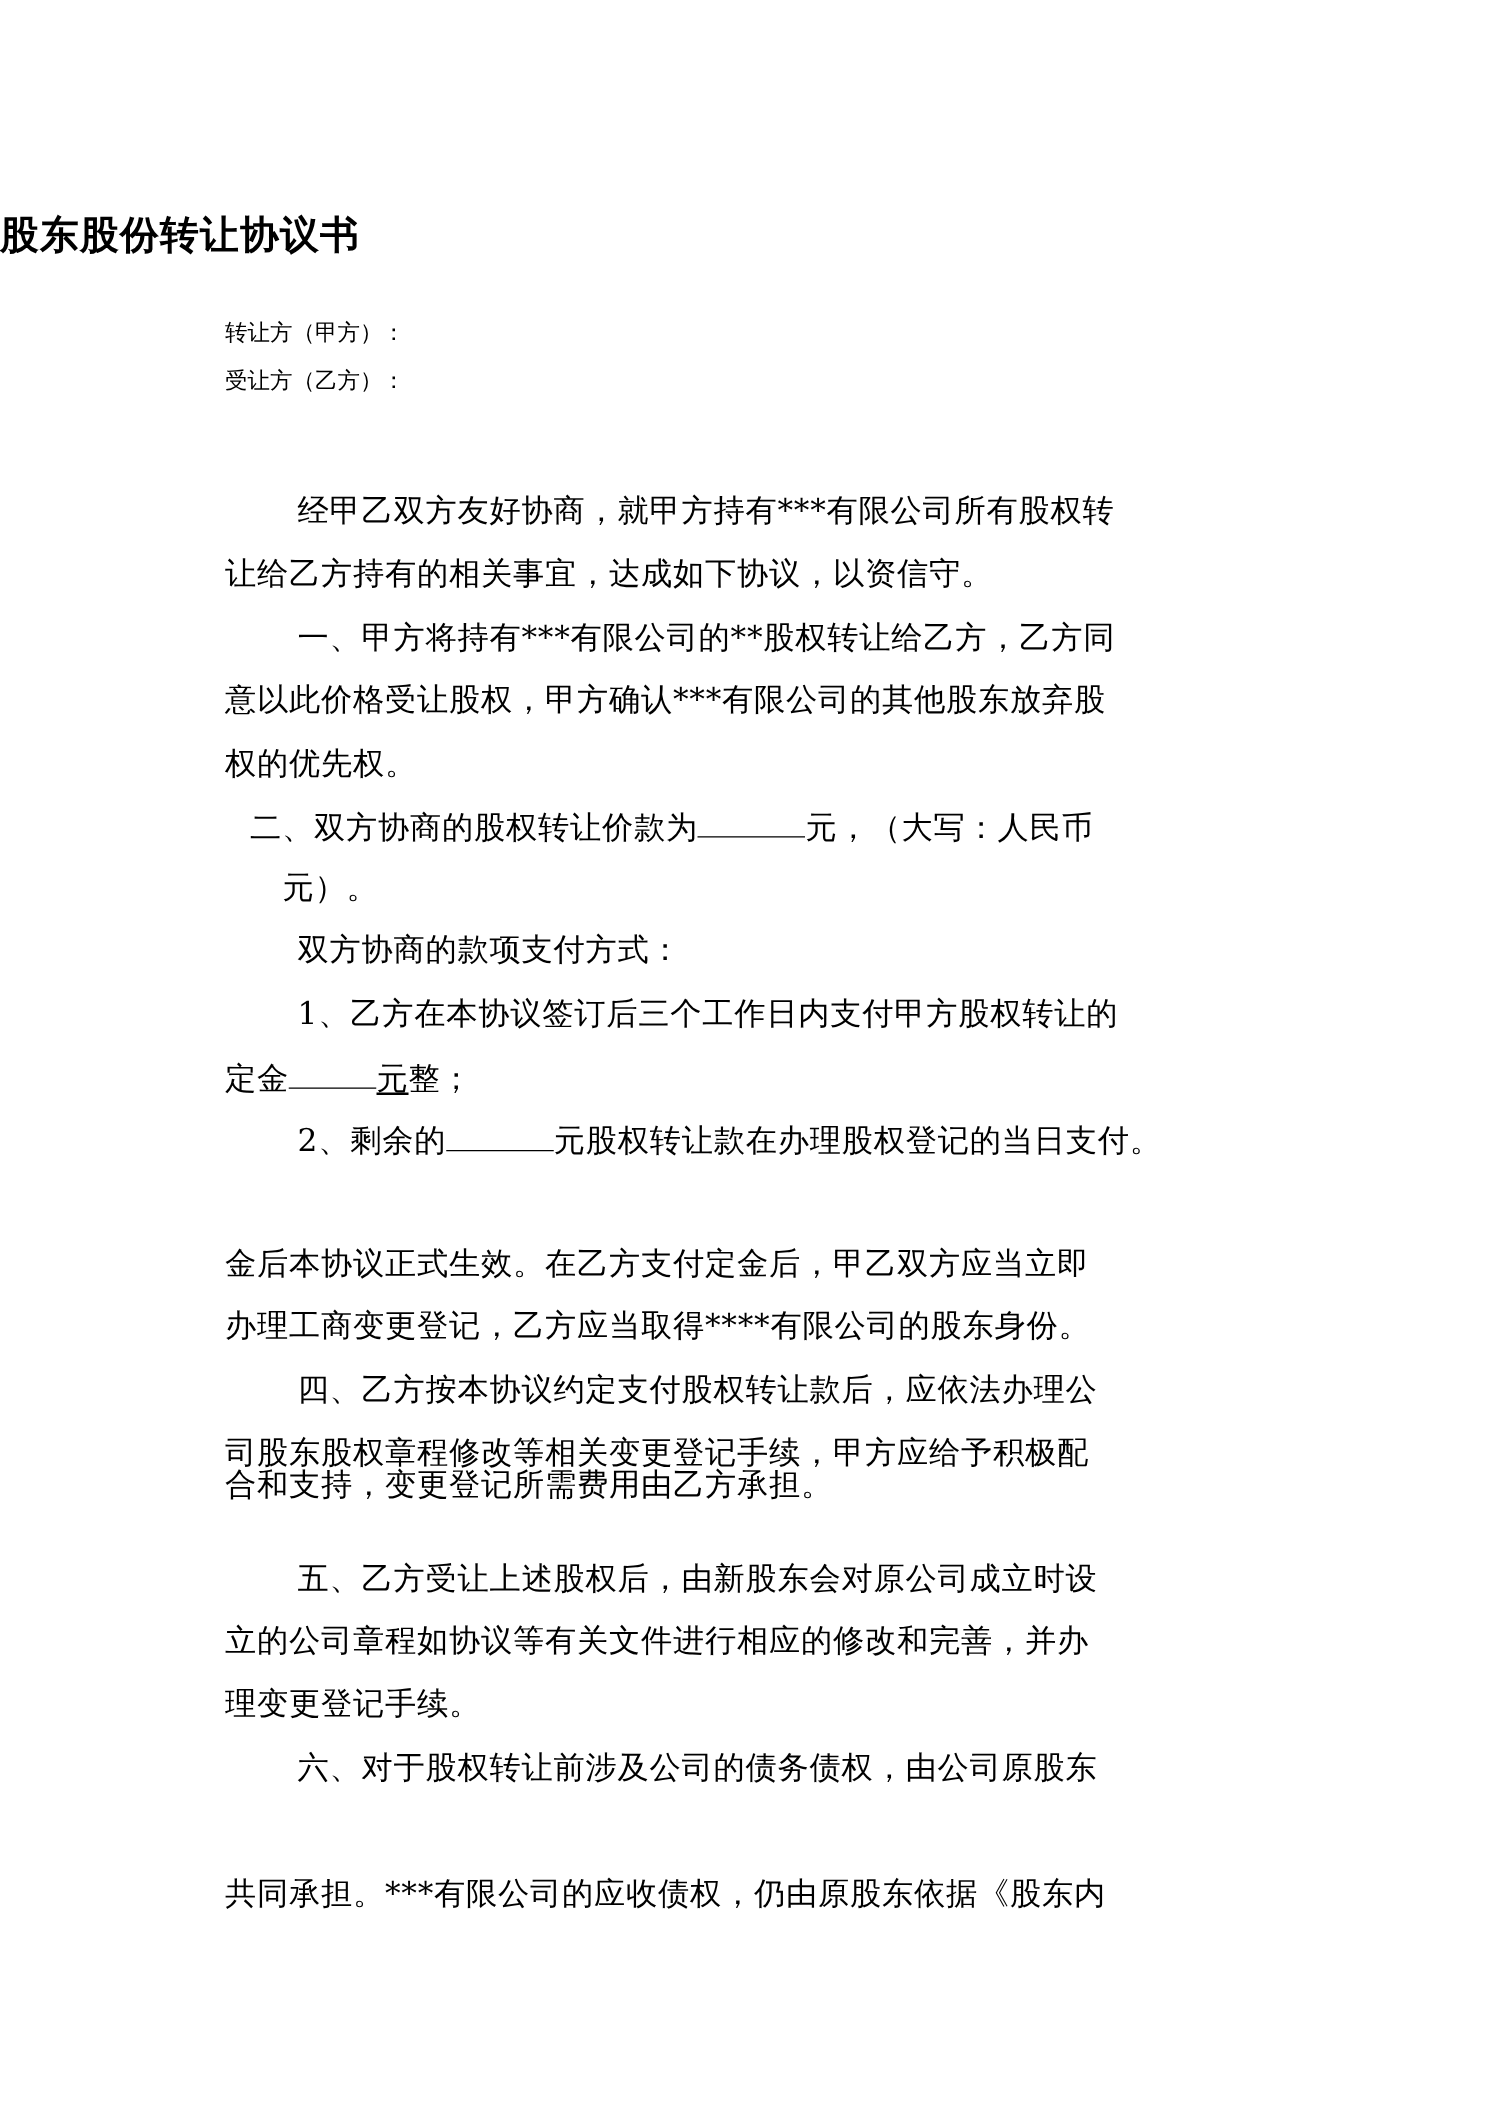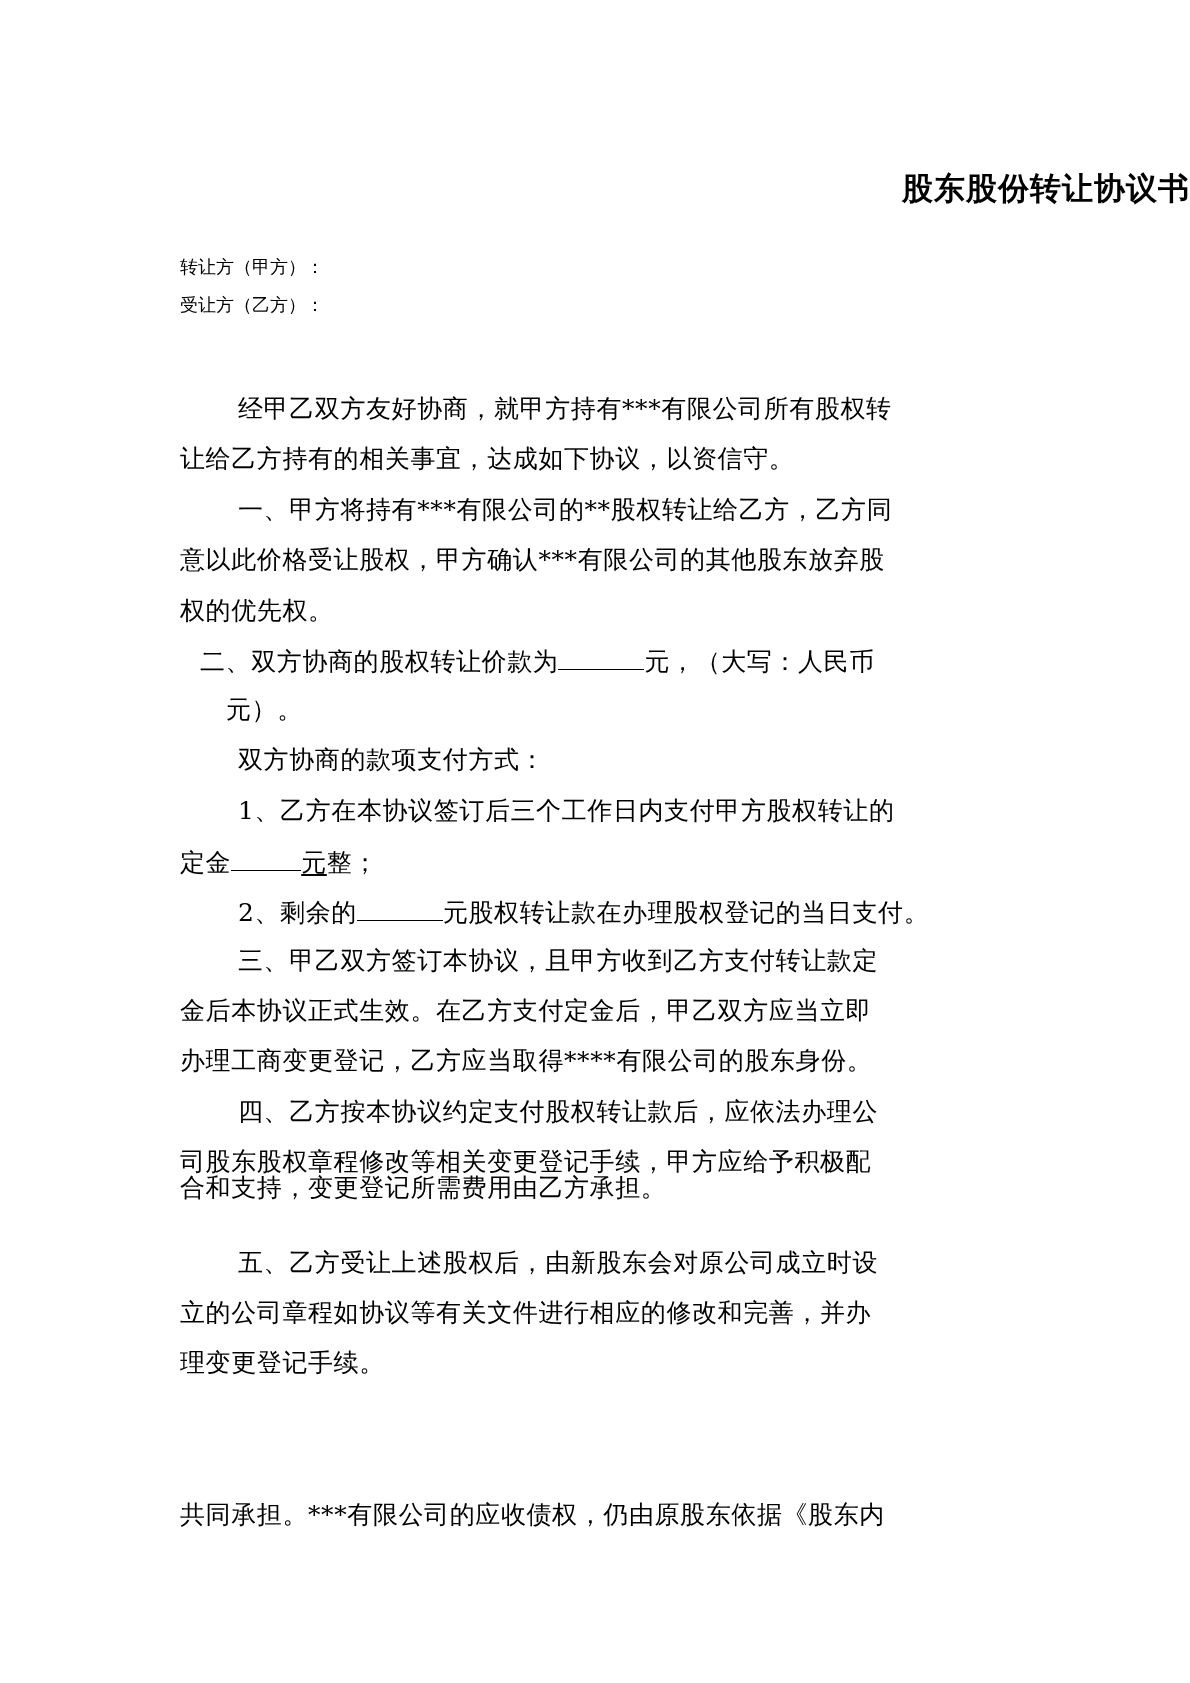--- a/index.html
+++ b/index.html
@@ -1,19 +1,19 @@
 <!DOCTYPE html>
 <html><head>
 <meta charset="utf-8">
 <style>
   html, body { margin: 0; padding: 0; background: #ffffff; }
   body { width: 1190px; height: 1683px; position: relative; overflow: hidden;
          font-family: "DejaVu Serif", "Liberation Serif", serif; color: #000; }
   .page { position: absolute; left: 0; top: 0; width: 1190px; height: 1683px; background: #fff; }
-  .title { position: absolute; left: 0; width: 1190px; top: 168px; text-align: right;
+  .title { position: absolute; left: 0; width: 1190px; top: 168px; text-align: left;
            font-family: "DejaVu Sans", "Liberation Sans", sans-serif; font-weight: bold;
            font-size: 31px; line-height: 40px; letter-spacing: 1px; }
   .party { position: absolute; left: 180px; font-family: "DejaVu Sans", "Liberation Sans", sans-serif;
            font-weight: normal; font-size: 18px; line-height: 34px; }
   .line { position: absolute; font-size: 25px; line-height: 34px; white-space: nowrap; letter-spacing: 0.6px; }
   .blank { display: inline-block; border-bottom: 1.5px solid #000; height: 26px; vertical-align: baseline; }
   .u { text-decoration: underline; text-underline-offset: 3px; }
 </style>
 </head>
 <body>
@@ -41,27 +41,27 @@
 
   <div class="line" style="left:238px; top:794px">1、乙方在本协议签订后三个工作日内支付甲方股权转让的</div>
   <div class="line" style="left:180px; top:844px">
     <span>定金</span><span class="blank" style="width:70px"></span><span class="u">元</span><span>整；</span>
   </div>
 
   <div class="line" style="left:238px; top:894px">
     <span>2、剩余的</span><span class="blank" style="width:86px"></span><span>元股权转让款在办理股权登记的当日支付。</span>
   </div>
 
-  <div class="line" style="left:238px; top:944px">三、甲乙双方签订本协议，且甲方收到乙方支付转让款定</div>
   <div class="line" style="left:180px; top:994px">金后本协议正式生效。在乙方支付定金后，甲乙双方应当立即</div>
   <div class="line" style="left:180px; top:1044px">办理工商变更登记，乙方应当取得****有限公司的股东身份。</div>
 
   <div class="line" style="left:238px; top:1095px">四、乙方按本协议约定支付股权转让款后，应依法办理公</div>
   <div class="line" style="left:180px; top:1145px">司股东股权章程修改等相关变更登记手续，甲方应给予积极配</div>
   <div class="line" style="left:180px; top:1171px">合和支持，变更登记所需费用由乙方承担。</div>
 
   <div class="line" style="left:238px; top:1246px">五、乙方受让上述股权后，由新股东会对原公司成立时设</div>
   <div class="line" style="left:180px; top:1296px">立的公司章程如协议等有关文件进行相应的修改和完善，并办</div>
   <div class="line" style="left:180px; top:1346px">理变更登记手续。</div>
 
+  <div class="line" style="left:238px; top:1397px">六、对于股权转让前涉及公司的债务债权，由公司原股东</div>
   <div class="line" style="left:180px; top:1498px">共同承担。***有限公司的应收债权，仍由原股东依据《股东内</div>
 
 </div>
 
 </body></html>

